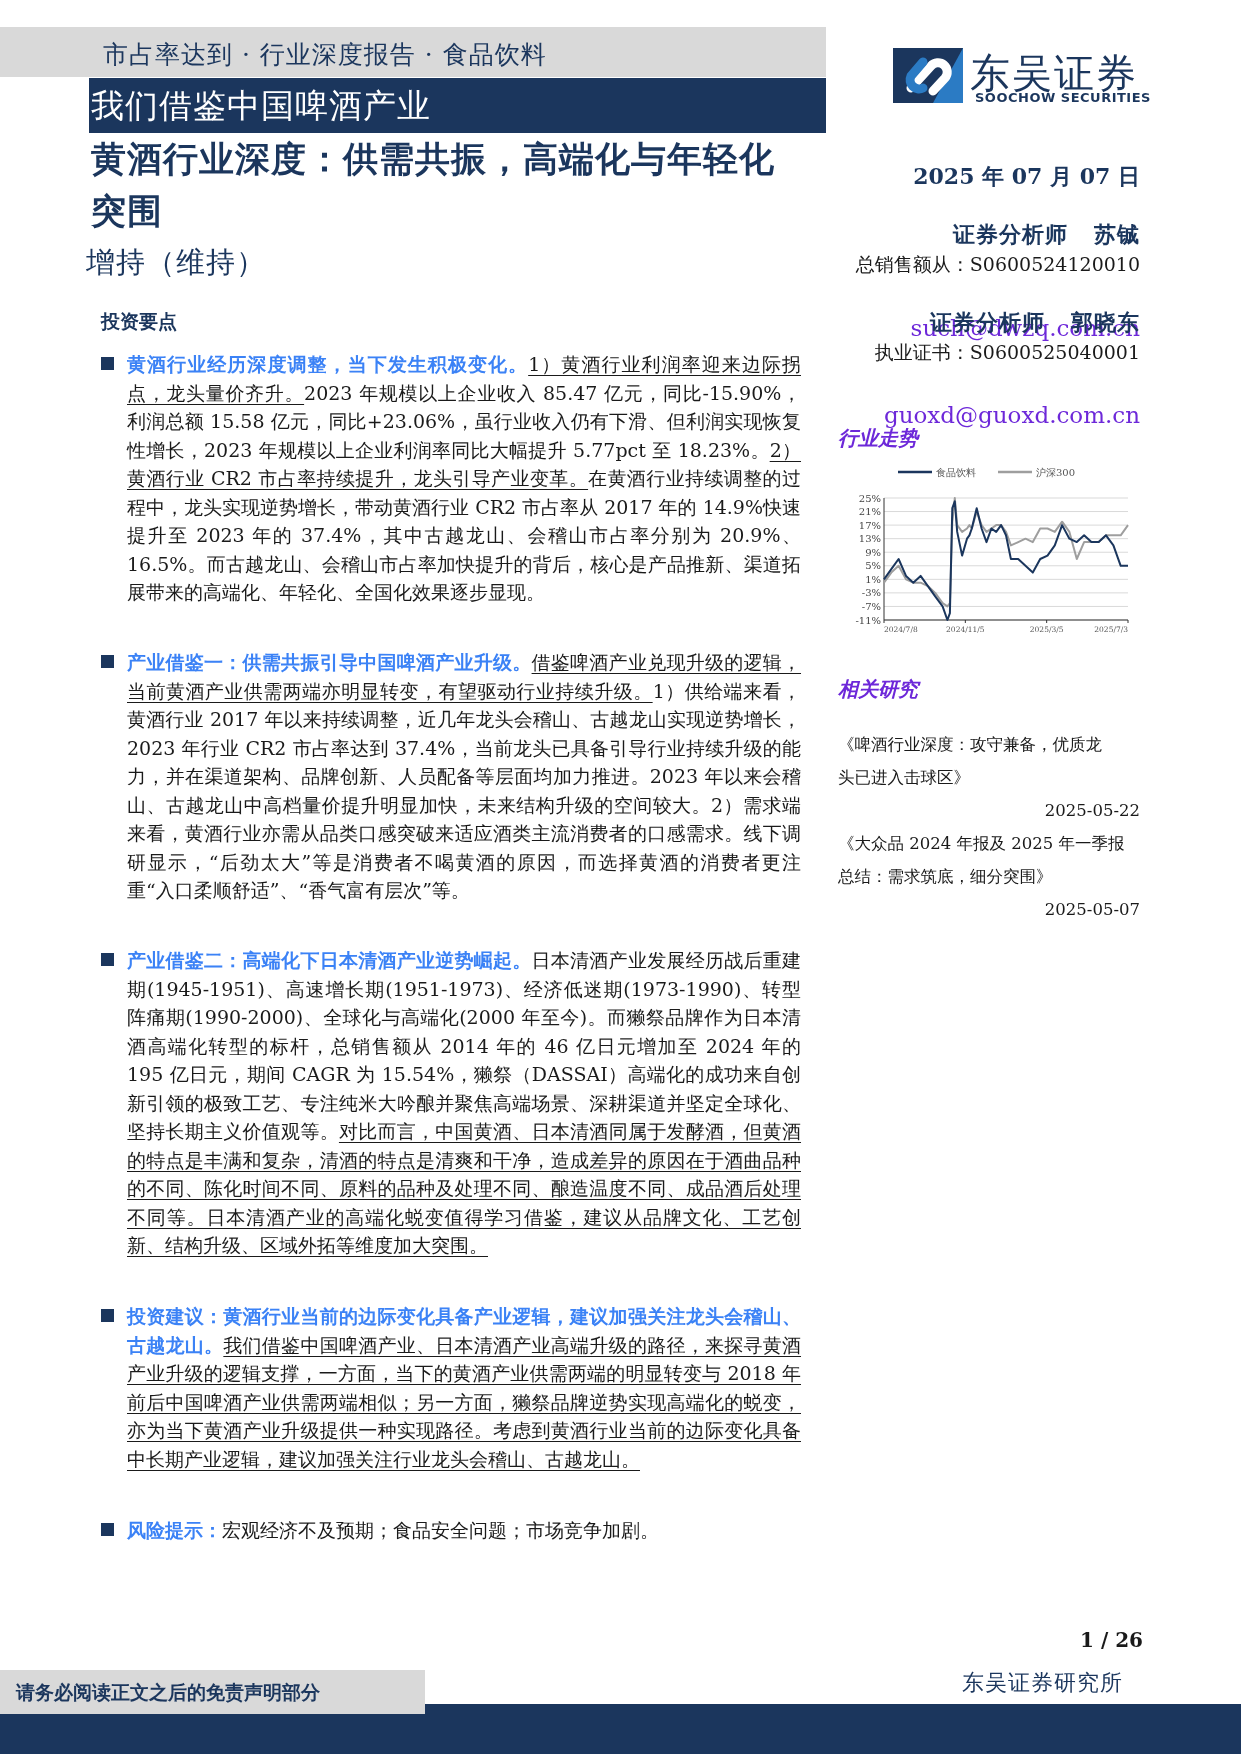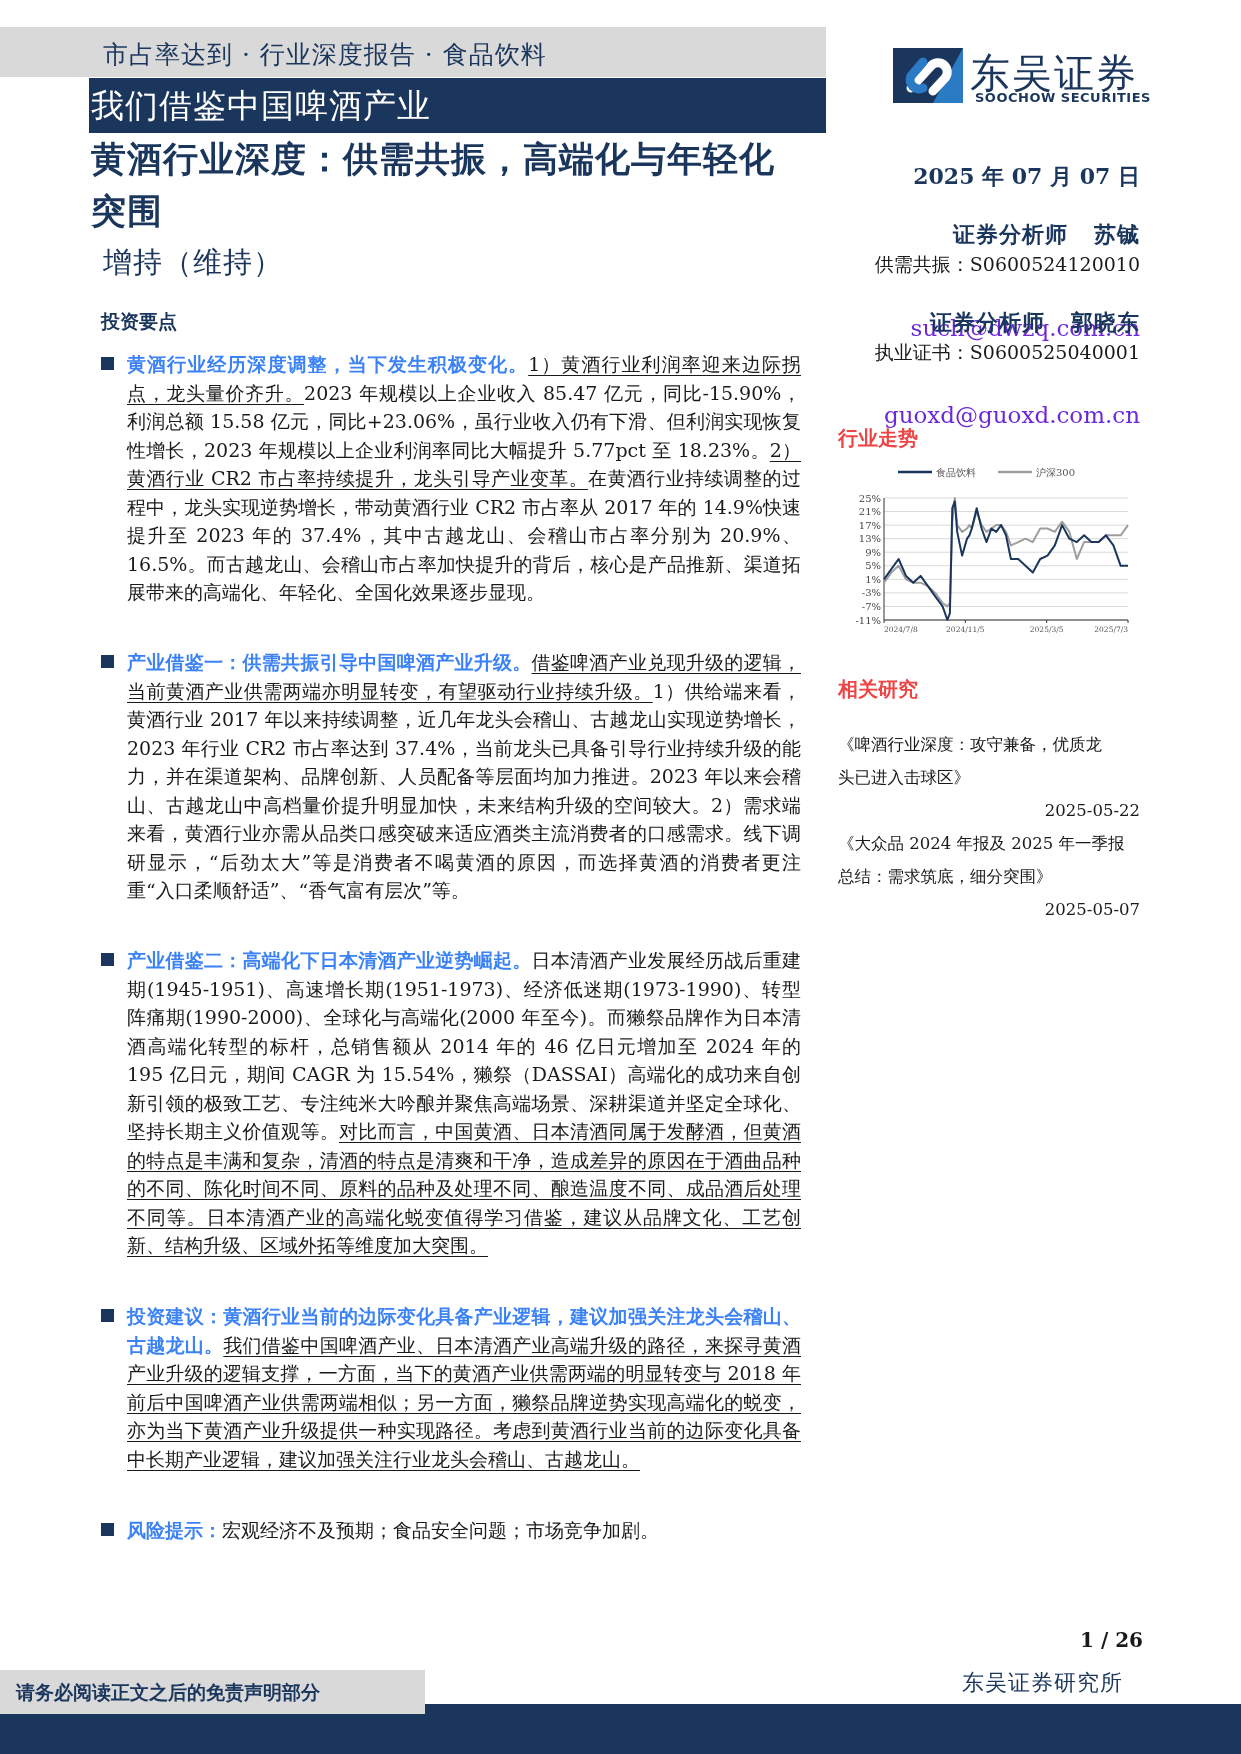--- a/index.html
+++ b/index.html
@@ -10,35 +10,35 @@
     color: #1a1a1a;
   }
   .abs { position: absolute; }
 
   
   .top-band { left: 0; top: 27px; width: 826px; height: 50px; background: #d9d9d9; }
   .top-band-text { left: 103px; top: 38px; font-size: 25px; color: #1b365d; letter-spacing: 1px; }
   .title-bar { left: 89px; top: 78px; width: 737px; height: 55px; background: #1b365d; }
   .title-bar-text { left: 91px; top: 84px; font-size: 33px; color: #ffffff; letter-spacing: 1px; }
   .main-title { left: 91px; top: 133px; width: 730px; font-size: 35px; font-weight: bold; line-height: 52px; color: #1b365d; letter-spacing: 1px; }
-  .rating { left: 103px; top: 243px; font-size: 29px; color: #1b365d; letter-spacing: 1px; }
+  .rating { left: 86px; top: 243px; font-size: 29px; color: #1b365d; letter-spacing: 1px; }
 
   
   .logo-mark { left: 893px; top: 48px; width: 70px; height: 55px; }
   .logo-cn { left: 970px; top: 46px; font-size: 40px; color: #1b365d; font-family: Liberation Sans, sans-serif; letter-spacing: 2px; }
   .logo-en { left: 975px; top: 90px; font-size: 13px; color: #1b365d; font-weight: bold; font-family: "DejaVu Sans", sans-serif; letter-spacing: 0.5px; }
 
   
   .right-col { left: 840px; width: 300px; text-align: right; }
   .date { top: 162px; font-size: 22px; font-weight: bold; color: #1b365d; }
   .analyst-name { font-size: 22px; font-weight: bold; color: #1b365d; letter-spacing: 1px; }
   .cert { font-size: 19px; color: #1a1a1a; }
   .email { font-size: 23px; color: #6d28d9; margin-top: 32px; }
 
-  .side-heading { left: 838px; font-size: 20px; font-weight: bold; color: #ef4444; }
+  .side-heading { left: 838px; font-size: 20px; font-weight: bold; color: #6d28d9; font-style: italic; }
   .chart-box { left: 838px; top: 460px; width: 300px; height: 185px; }
   .related { left: 838px; width: 302px; font-size: 16.5px; line-height: 33px; color: #1a1a1a; margin-top: 24px; }
   .related .date-line { text-align: right; }
 
   
   .section-head { left: 101px; top: 309px; font-size: 19px; font-weight: bold; color: #1b365d; }
   .bullet-block { left: 101px; width: 700px; font-size: 19px; line-height: 28.5px; text-align: justify; }
   .bullet-block .sq { position: absolute; left: 0; top: 7px; width: 13px; height: 13px; background: #1b365d; }
   .bullet-block .txt { margin-left: 26px; }
   .bullet-block .lead { color: #3b82f6; font-weight: bold; }
@@ -71,21 +71,21 @@
   <path d="M30 14 L18 28 A9 9 0 0 0 30 40" stroke="#2b7bc4" stroke-width="9" fill="none" stroke-linecap="round"></path>
 </svg>
 <div class="abs logo-cn">东吴证券</div>
 <div class="abs logo-en">SOOCHOW SECURITIES</div>
 
 <div class="abs right-col date">2025 年 07 月 07 日</div>
 
 <div class="abs right-col analyst-name" style="top:220px;">
   <span>证券分析师</span>&nbsp;&nbsp;&nbsp;<span>苏铖</span>
 </div>
-<div class="abs right-col cert" style="top:252px;">供需共振：S0600524120010</div>
+<div class="abs right-col cert" style="top:252px;">总销售额从：S0600524120010</div>
 <div class="abs right-col email" style="top:283px;">such@dwzq.com.cn</div>
 <div class="abs right-col analyst-name" style="top:308px;">
   <span>证券分析师</span>&nbsp;&nbsp;&nbsp;<span>郭晓东</span>
 </div>
 <div class="abs right-col cert" style="top:340px;">执业证书：S0600525040001</div>
 <div class="abs right-col email" style="top:370px;">guoxd@guoxd.com.cn</div>
 
 <div class="abs side-heading" style="top:425px;">行业走势</div>
 <svg class="abs chart-box" id="chart" viewBox="0 0 300 185">
     <line x1="60" y1="12" x2="94" y2="12" stroke="#1b365d" stroke-width="2.5"></line>

